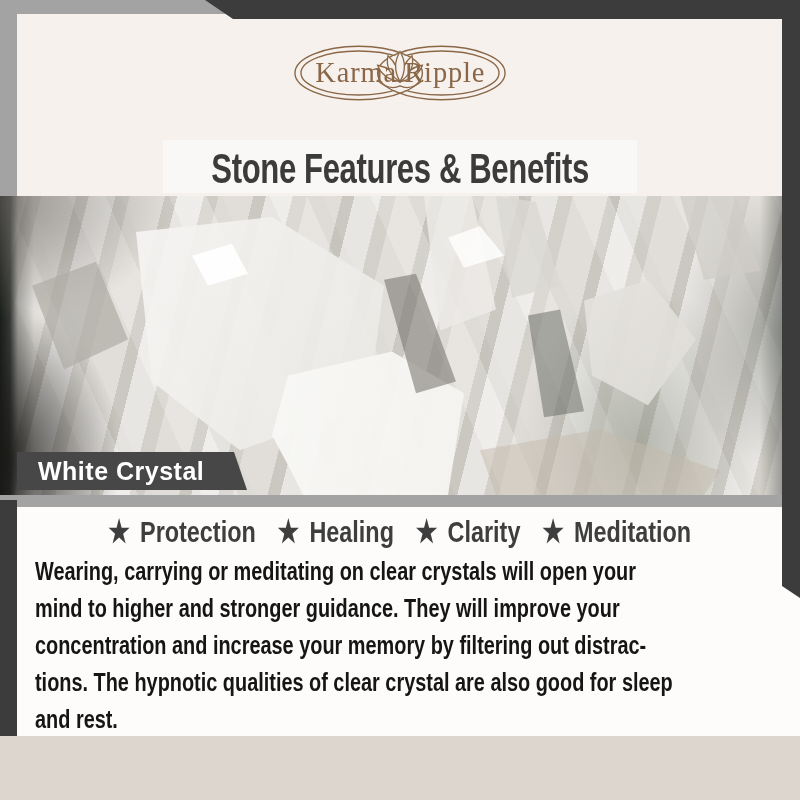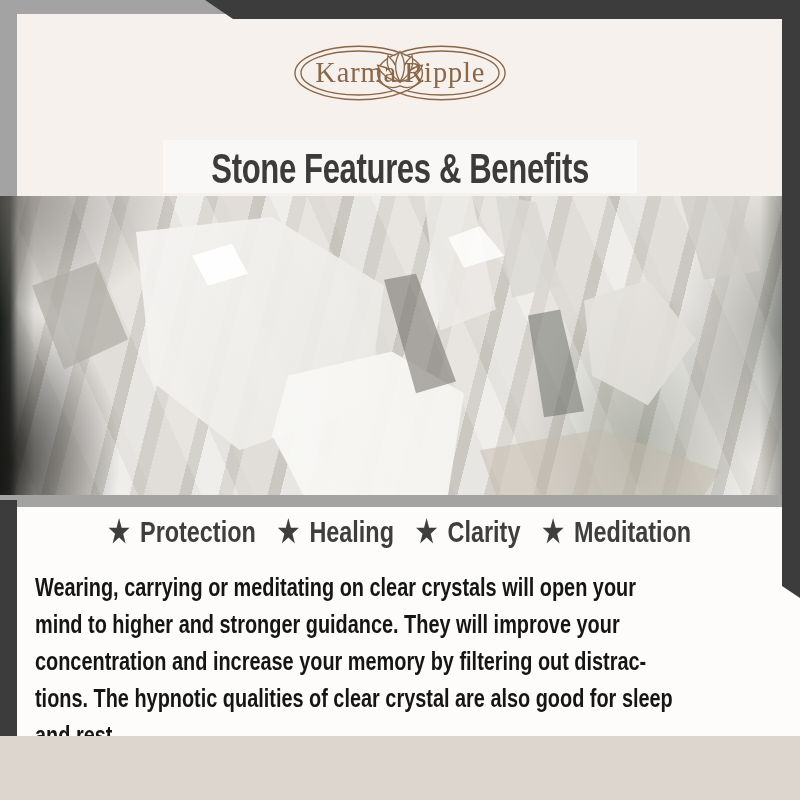--- a/index.html
+++ b/index.html
@@ -49,21 +49,21 @@
 
   
   .text-panel{position:absolute;left:17px;top:507px;width:783px;height:274px;background:#fdfcfa;}
 
   .benefits{position:absolute;left:0;top:6px;width:766px;display:flex;justify-content:center;}
   .benefits-inner{display:flex;align-items:center;white-space:nowrap;transform:scaleX(0.78);
                   transform-origin:center;font-size:30px;font-weight:bold;color:#3e3e3e;}
   .benefit{display:flex;align-items:center;margin:0 14px;}
   .benefit .star{margin-right:13px;font-size:31px;}
 
-  .desc{position:absolute;left:18px;top:62px;width:760px;}
+  .desc{position:absolute;left:18px;top:46px;width:760px;}
   .desc div{font-size:25.5px;font-weight:bold;color:#151515;line-height:37px;white-space:nowrap;
             transform:scaleX(0.78);transform-origin:left center;letter-spacing:0;}
 </style>
 </head>
 <body>
 
 <div class="canvas">
 
   <div class="inner-panel"></div>
 
@@ -103,20 +103,23 @@
     <div class="shard" style="clip-path:polygon(73% 35%,81% 28%,87% 48%,81% 70%,74% 60%);background:linear-gradient(120deg,#f6f5f3,#dcd9d4);opacity:.9;"></div>
     <div class="shard" style="clip-path:polygon(85% 0%,92% 0%,95% 25%,88% 28%);background:#cfccc6;opacity:.75;"></div>
     <div class="shard" style="clip-path:polygon(48% 28%,52% 26%,57% 62%,52% 66%);background:rgba(115,112,105,.55);"></div>
     <div class="shard" style="clip-path:polygon(66% 40%,70% 38%,73% 72%,68% 74%);background:rgba(100,104,96,.5);"></div>
     <div class="shard" style="clip-path:polygon(24% 20%,29% 16%,31% 26%,26% 30%);background:rgba(255,255,255,.9);"></div>
     <div class="shard" style="clip-path:polygon(56% 14%,60% 10%,63% 20%,58% 24%);background:rgba(255,255,255,.8);"></div>
     <div class="shard" style="clip-path:polygon(60% 85%,75% 78%,90% 92%,88% 100%,62% 100%);background:rgba(196,186,172,.5);"></div>
     <div class="shard" style="clip-path:polygon(4% 30%,12% 22%,16% 48%,8% 58%);background:rgba(175,172,165,.7);"></div>
   </div>
 
+  <div class="caption">
+    <span>White Crystal</span>
+  </div>
 
   <div class="text-panel">
     <div class="benefits">
       <div class="benefits-inner">
         <span class="benefit">
           <span class="star">★</span>
           <span>Protection</span>
         </span>
         <span class="benefit">
           <span class="star">★</span>

